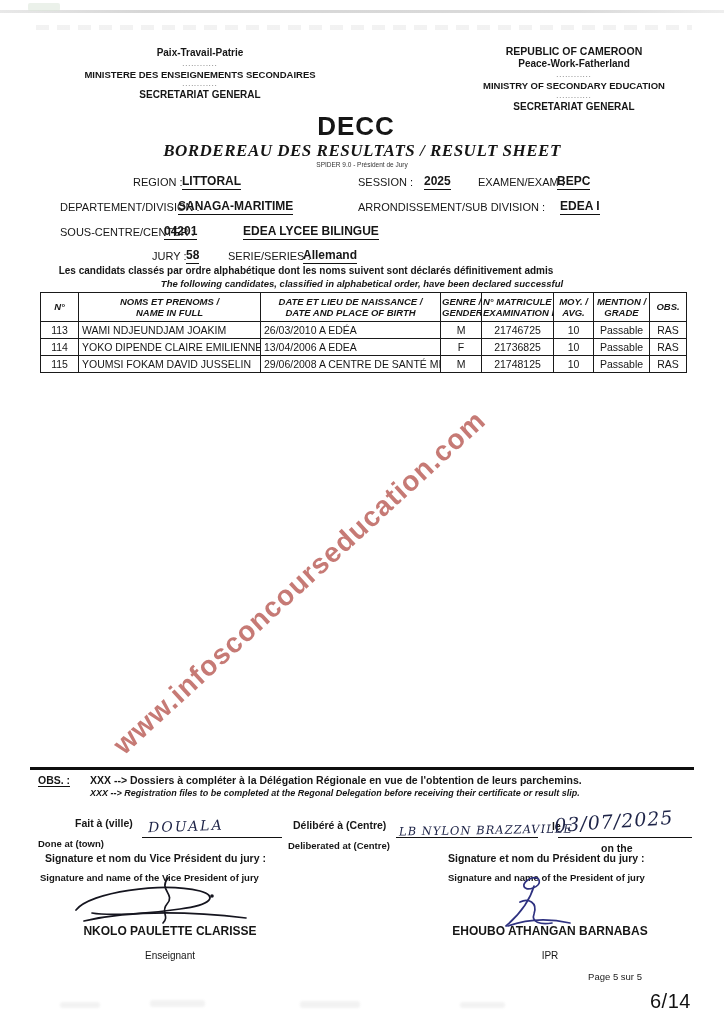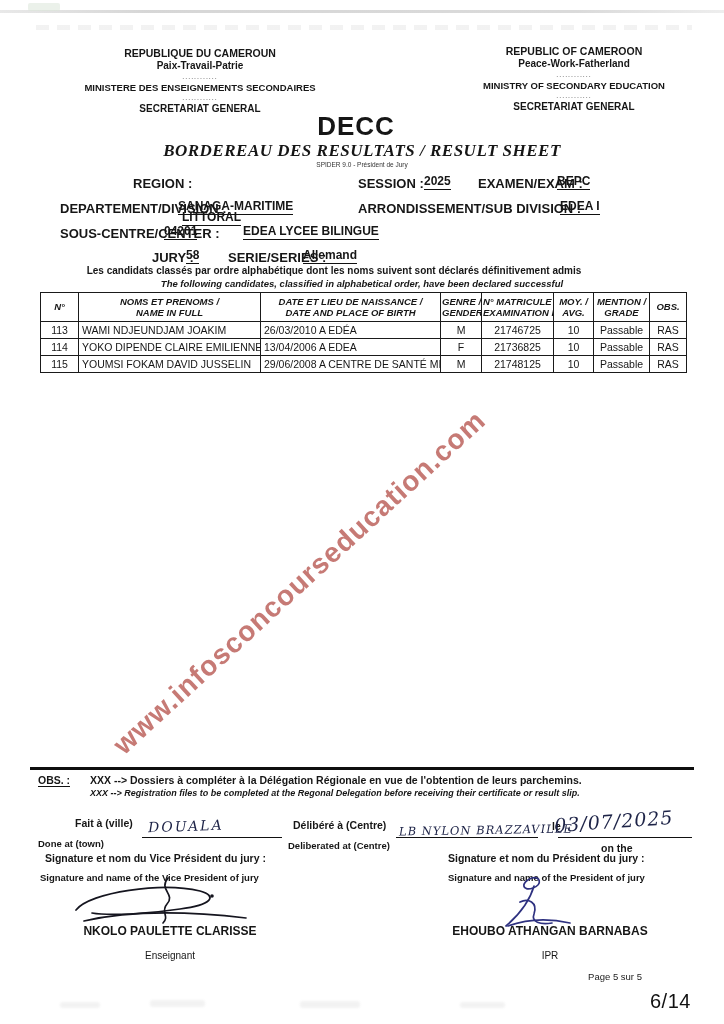--- a/index.html
+++ b/index.html
@@ -21,25 +21,25 @@
   .hdr .sep{font-size:7px;letter-spacing:1px;color:#454545;line-height:1;}
   .hdr .h3{font-weight:bold;font-size:9.5px;margin-top:2px;}
   .hdr .h4{font-weight:bold;font-size:10px;margin-top:2px;}
   
   .doc-title{position:absolute;left:0;top:111px;width:712px;text-align:center;
     font-size:26px;font-weight:bold;letter-spacing:1px;}
   .doc-subtitle{position:absolute;left:0;top:141px;width:724px;text-align:center;
     font-family:"Liberation Serif",serif;font-style:italic;font-weight:bold;font-size:17px;letter-spacing:.5px;}
   .doc-spider{position:absolute;left:0;top:161px;width:724px;text-align:center;font-size:6.5px;color:#333;}
   
-  .lbl{position:absolute;font-weight:bold;font-size:13px;white-space:nowrap;}
+  .lbl{position:absolute;font-weight:normal;font-size:11px;white-space:nowrap;}
   .val{position:absolute;font-weight:bold;font-size:12px;white-space:nowrap;
        border-bottom:1.5px solid #111;padding-bottom:1px;}
   
-  .notice-fr{position:absolute;left:0;top:265px;width:612px;text-align:center;font-weight:bold;font-size:10px;margin-left:28px;}
+  .notice-fr{position:absolute;left:0;top:265px;width:612px;text-align:center;font-weight:bold;font-size:10px;}
   .notice-en{position:absolute;left:0;top:278px;width:724px;text-align:center;font-weight:bold;font-style:italic;font-size:9.5px;}
   
   .tbl-wrap{position:absolute;left:40px;top:292px;}
   table.results{border-collapse:collapse;table-layout:fixed;width:646px;}
   table.results th,table.results td{border:1px solid #1a1a1a;overflow:hidden;white-space:nowrap;}
   table.results th{font-size:9.5px;font-weight:bold;font-style:italic;text-align:center;
     line-height:1.2;padding:2px 1px;height:24px;}
   table.results td{font-size:10.5px;padding:1px 3px;height:14px;}
   td.c{text-align:center;}
   td.mention{font-size:9.5px;text-align:center;}
@@ -72,21 +72,20 @@
 
   <div class="art-topline"></div>
   <div class="art-topleft"></div>
   <div class="art-dashrow"></div>
   <div class="smudge" style="left:60px;top:1002px;width:40px;height:6px;"></div>
   <div class="smudge" style="left:150px;top:1000px;width:55px;height:7px;"></div>
   <div class="smudge" style="left:300px;top:1001px;width:60px;height:7px;"></div>
   <div class="smudge" style="left:460px;top:1002px;width:45px;height:6px;"></div>
 
   <div class="hdr hdr-l">
-    <div class="h1">REPUBLIQUE DU CAMEROUN</div>
     <div class="h2">Paix-Travail-Patrie</div>
     <div class="sep">............</div>
     <div class="h3">MINISTERE DES ENSEIGNEMENTS SECONDAIRES</div>
     <div class="sep">............</div>
     <div class="h4">SECRETARIAT GENERAL</div>
   </div>
 
   <div class="hdr hdr-r">
     <div class="h1">REPUBLIC OF CAMEROON</div>
     <div class="h2">Peace-Work-Fatherland</div>
@@ -94,21 +93,21 @@
     <div class="h3">MINISTRY OF SECONDARY EDUCATION</div>
     <div class="sep">............</div>
     <div class="h4">SECRETARIAT GENERAL</div>
   </div>
 
   <div class="doc-title">DECC</div>
   <div class="doc-subtitle">BORDEREAU DES RESULTATS / RESULT SHEET</div>
   <div class="doc-spider">SPIDER 9.0 - Président de Jury</div>
 
   <span class="lbl" style="left:133px;top:176px;">REGION :</span>
-  <span class="val" style="left:182px;top:174px;margin-top:36px;">LITTORAL</span>
+  <span class="val" style="left:182px;top:174px;">LITTORAL</span>
   <span class="lbl" style="left:358px;top:176px;">SESSION :</span>
   <span class="val" style="left:424px;top:174px;">2025</span>
   <span class="lbl" style="left:478px;top:176px;">EXAMEN/EXAM :</span>
   <span class="val" style="left:557px;top:174px;">BEPC</span>
 
   <span class="lbl" style="left:60px;top:201px;">DEPARTEMENT/DIVISION :</span>
   <span class="val" style="left:178px;top:199px;">SANAGA-MARITIME</span>
   <span class="lbl" style="left:358px;top:201px;">ARRONDISSEMENT/SUB DIVISION :</span>
   <span class="val" style="left:560px;top:199px;">EDEA I</span>
 

